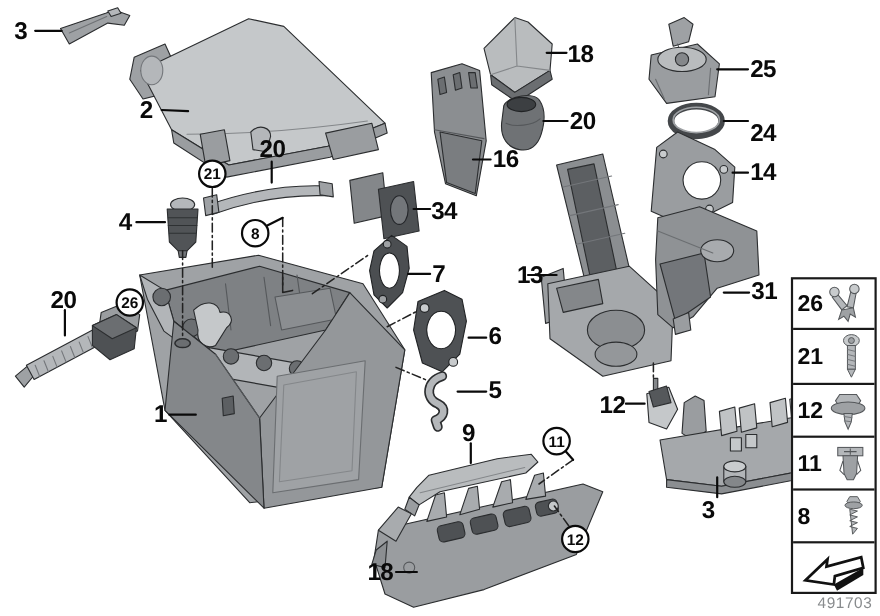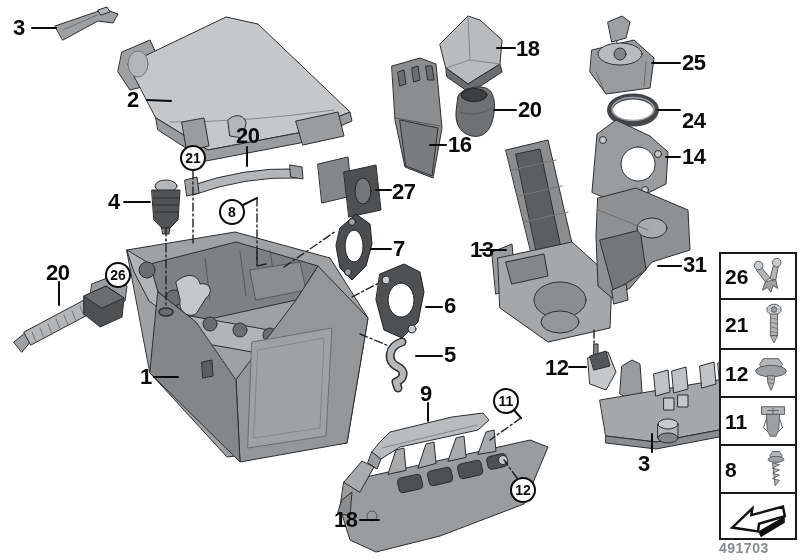--- a/index.html
+++ b/index.html
@@ -14,22 +14,22 @@
       font-size:14px;font-weight:700;color:#0a0a0a;display:flex;align-items:center;
       justify-content:center;background:#fff;line-height:1;cursor:pointer;}
   
   #legend{position:absolute;left:719px;top:252px;width:74px;height:284px;
           border:2px solid #1a1a1a;background:#fff;display:flex;flex-direction:column;}
   .legend-cell{flex:1;border-top:2px solid #1a1a1a;display:flex;align-items:center;
                padding:2px 2px 2px 4px;gap:1px;}
   .legend-cell:first-child{border-top:none;}
   .legend-num{font-size:21px;font-weight:700;color:#0a0a0a;line-height:1;}
   .legend-icon{margin-left:auto;margin-right:1px;flex:none;}
-  #figure-number{position:absolute;left:719px;top:540px;width:74px;text-align:left;
-                 font-size:14px;font-weight:700;color:#888b8d;letter-spacing:0.5px;}
+  #figure-number{position:absolute;left:719px;top:540px;width:74px;text-align:right;
+                 font-size:14px;font-weight:400;color:#888b8d;letter-spacing:0.5px;}
 </style>
 </head>
 <body>
 
 <div id="stage">
 
 <svg id="artwork" width="800" height="560" viewBox="0 0 800 560" stroke-linejoin="round" stroke-linecap="round">
 
   <g stroke="#2b2d2f" stroke-width="1">
     <path d="M55,26 L96,12 L104,9 L118,14 L113,23 L98,21 L63,40 Z" fill="#9ea1a4"></path>
@@ -268,21 +268,21 @@
     <path d="M514,410 L521,418"></path>
   </g>
 </svg>
 
   <div class="co" style="left:13px;top:17px">3</div>
   <div class="co" style="left:127px;top:89px">2</div>
   <div class="co" style="left:236px;top:125px">20</div>
   <div class="cc" style="left:180px;top:145px">21</div>
   <div class="co" style="left:108px;top:191px">4</div>
   <div class="cc" style="left:219px;top:199px">8</div>
-  <div class="co" style="left:392px;top:181px">27</div>
+  <div class="co" style="left:392px;top:181px">34</div>
   <div class="co" style="left:516px;top:38px">18</div>
   <div class="co" style="left:518px;top:99px">20</div>
   <div class="co" style="left:448px;top:134px">16</div>
   <div class="co" style="left:682px;top:52px">25</div>
   <div class="co" style="left:682px;top:110px">24</div>
   <div class="co" style="left:682px;top:146px">14</div>
   <div class="co" style="left:470px;top:239px">13</div>
   <div class="co" style="left:683px;top:254px">31</div>
   <div class="co" style="left:393px;top:238px">7</div>
   <div class="co" style="left:444px;top:295px">6</div>

